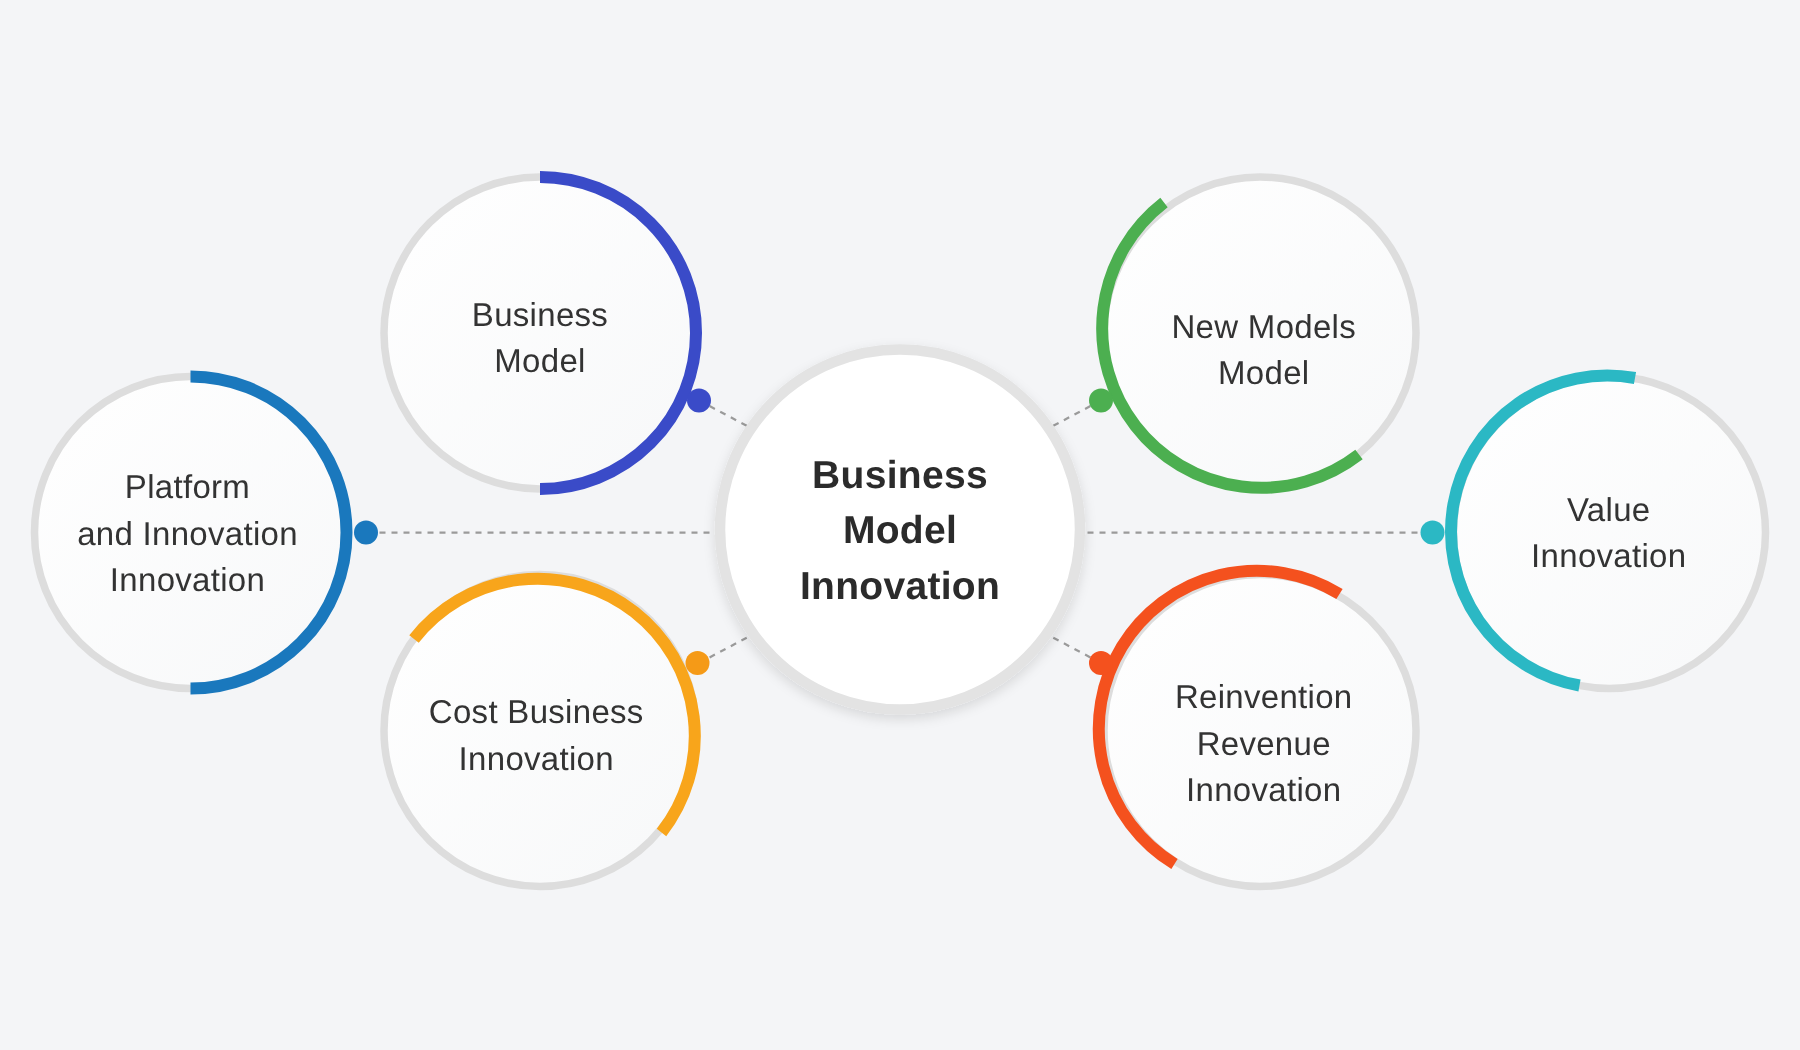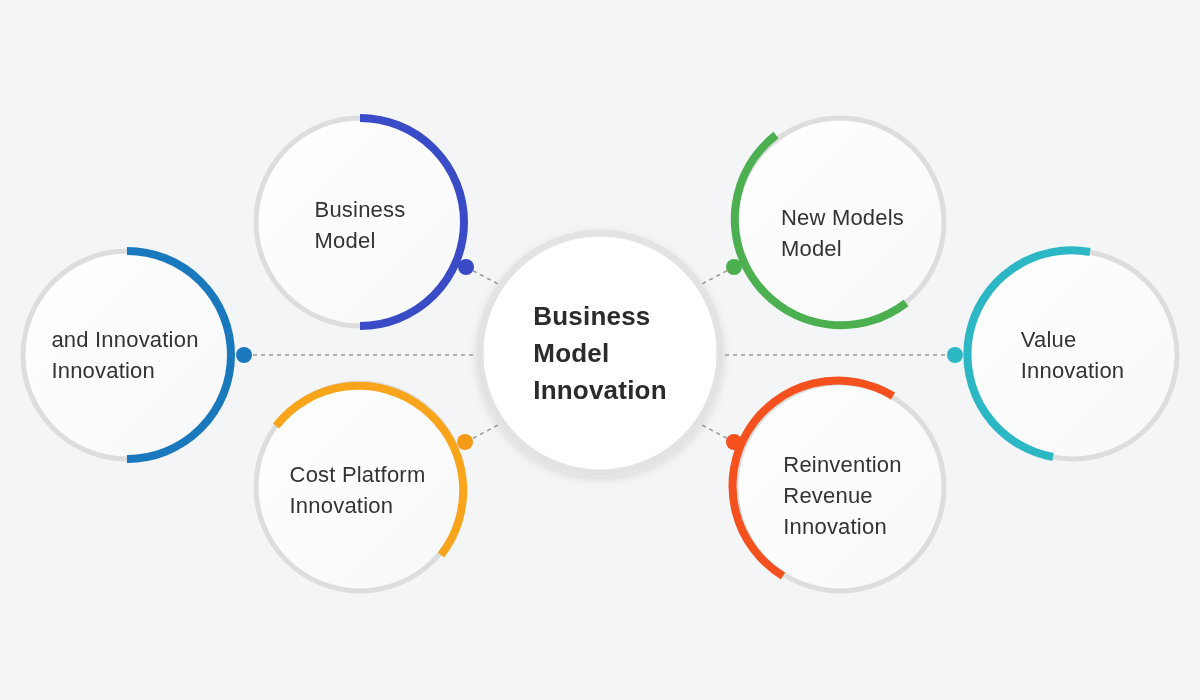--- a/index.html
+++ b/index.html
@@ -1,19 +1,19 @@
 <!DOCTYPE html>
 <html><head>
 <meta charset="utf-8">
 <style>
   html, body { margin:0; padding:0; }
   body { width:1200px; height:700px; background:#f4f5f7; position:relative; overflow:hidden;
          font-family:"Liberation Sans", "DejaVu Sans", sans-serif; }
   svg#diagram { position:absolute; left:0; top:0; }
-  .label { position:absolute; display:flex; align-items:center; justify-content:center; 
+  .label { position:absolute; display:flex; align-items:center; justify-content:center; text-align:center;
            color:#333; font-size:22px; line-height:31px; font-weight:500; letter-spacing:0.2px; }
   .label span { display:block; }
   .center-label { font-weight:700; font-size:26px; line-height:37px; color:#2b2b2b; }
 </style>
 </head>
 <body>
 
 <svg id="diagram" width="1200" height="700" viewBox="0 0 1200 700">
   <defs>
     <linearGradient id="cardfill" x1="0" y1="0" x2="1" y2="1">
@@ -85,28 +85,29 @@
 
 <div class="label" style="left:260px;top:130px;width:200px;height:190px;">
   <div>
     <span>Business</span>
     <span>Model</span>
   </div>
 </div>
 
 <div class="label" style="left:15px;top:260px;width:220px;height:190px;">
   <div>
+    <span>Platform</span>
     <span>and Innovation</span>
     <span>Innovation</span>
   </div>
 </div>
 
 <div class="label" style="left:250px;top:395px;width:215px;height:190px;">
   <div>
-    <span>Cost Platform</span>
+    <span>Cost Business</span>
     <span>Innovation</span>
   </div>
 </div>
 
 <div class="label" style="left:735px;top:138px;width:215px;height:190px;">
   <div>
     <span>New Models</span>
     <span>Model</span>
   </div>
 </div>

